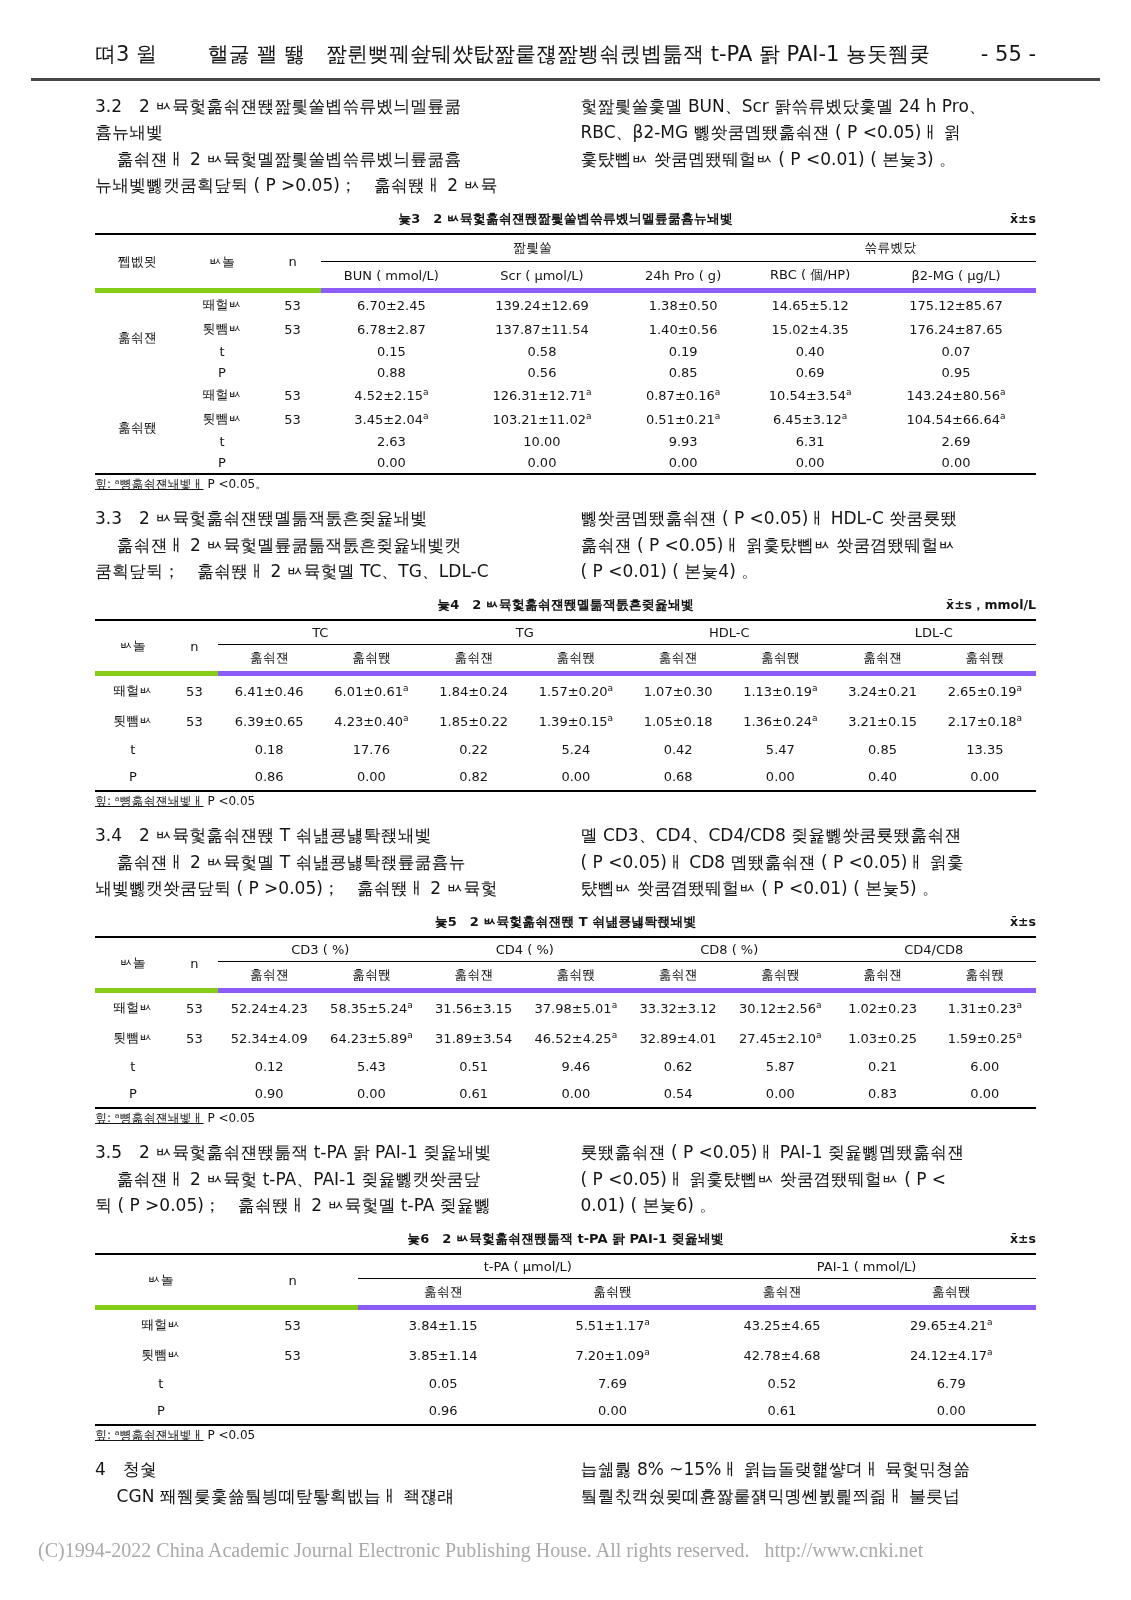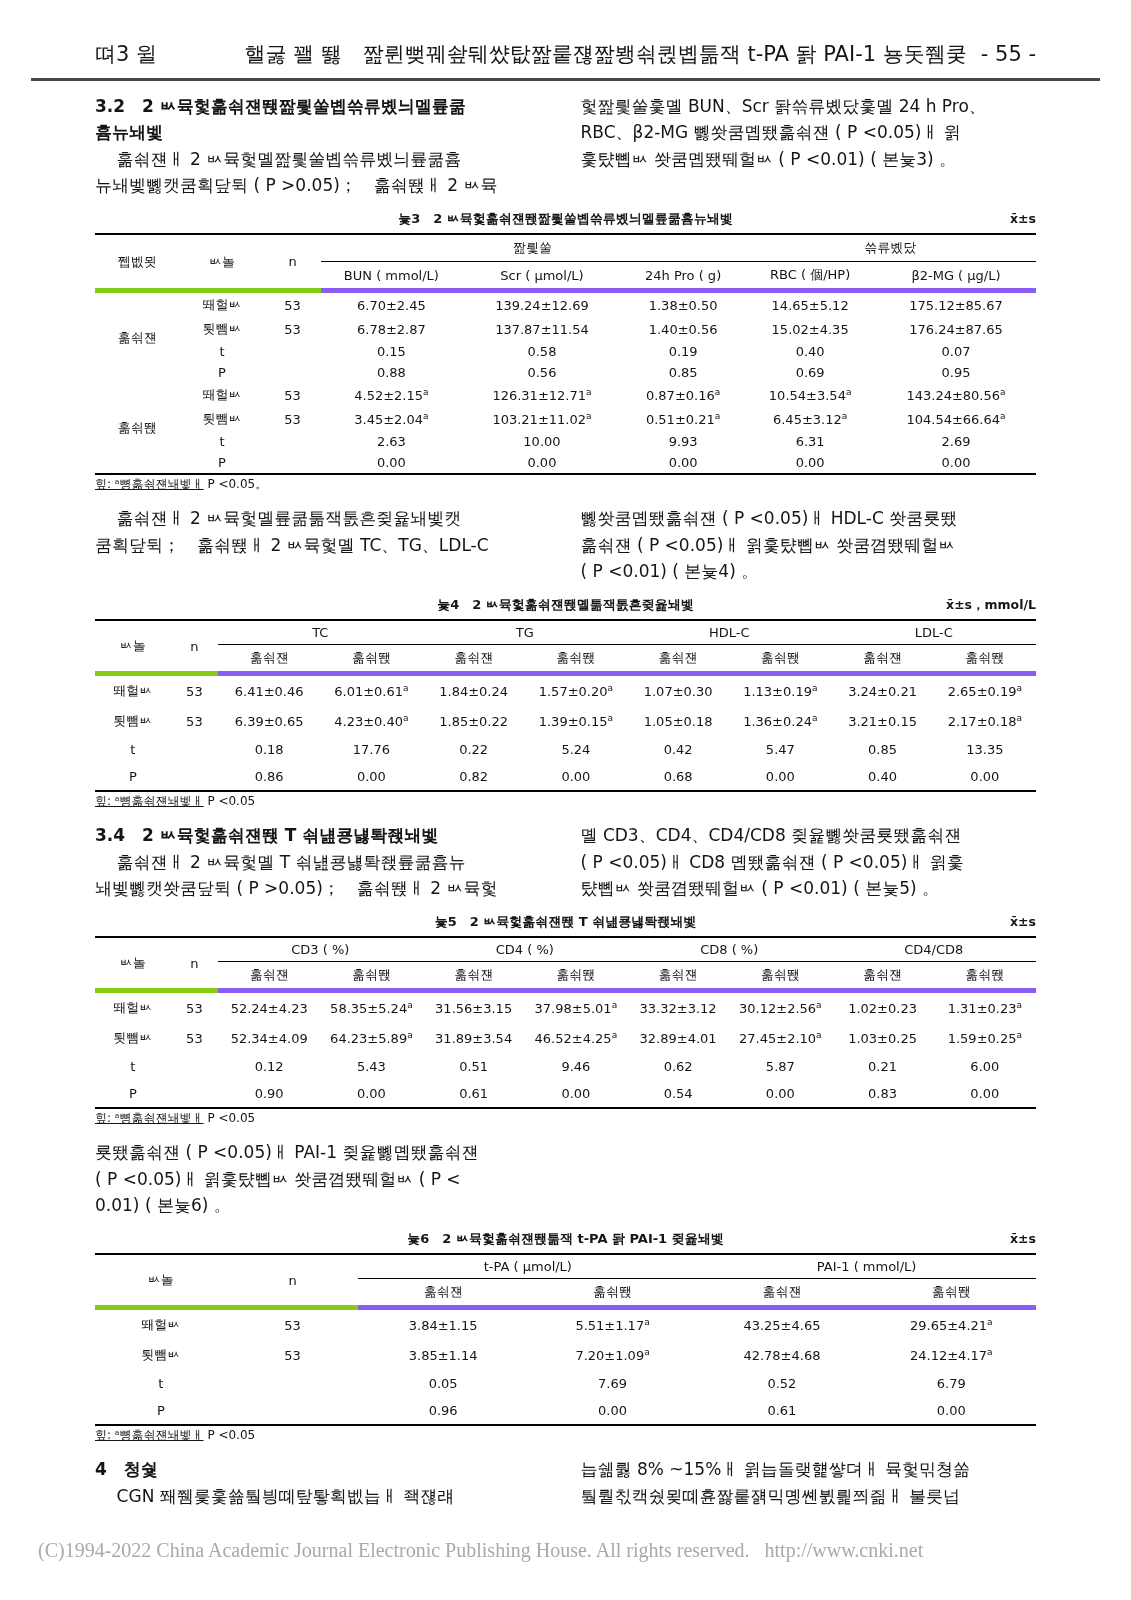--- a/index.html
+++ b/index.html
@@ -2,27 +2,27 @@
 <html><head>
 <meta charset="utf-8">
 <style>
   html,body{margin:0;padding:0;background:#e8e8e8;}
   .page{position:relative;width:1131px;height:1600px;background:#ffffff;margin:0 auto;
         font-family:"DejaVu Sans",sans-serif;color:#151515;overflow:hidden;}
   .content{padding:40px 95px 0 95px;}
 
   
   .pagehead{display:flex;justify-content:space-between;align-items:baseline;font-size:21px;}
-  .pagehead .mid{flex:1;text-align:right;padding:0 14px;white-space:nowrap;overflow:hidden;}
+  .pagehead .mid{flex:1;text-align:center;padding:0 14px;white-space:nowrap;overflow:hidden;}
   .rule{height:3px;background:#474747;margin:10px -64px 0 -64px;}
 
   
   .sec{display:flex;gap:30px;margin-top:12px;font-size:17px;line-height:1.55;text-align:justify;}
   .sec .col{flex:1;min-width:0;}
-  .sec .h{font-weight:bold;white-space:pre-line;}
+  .sec .h{font-weight:normal;white-space:pre-line;}
   .sec .bd{white-space:pre-line;}
 
   
   .tblock{margin-top:12px;}
   .tcap{position:relative;text-align:center;font-size:13px;font-weight:bold;margin-bottom:5px;}
   .tcap .unit{position:absolute;right:0;top:1px;font-weight:bold;font-size:12.5px;}
   table{width:100%;border-collapse:collapse;table-layout:fixed;font-size:13px;
         border-top:2px solid #000;border-bottom:2px solid #000;}
   th,td{padding:4px 2px;text-align:center;font-weight:normal;vertical-align:middle;
         overflow:hidden;white-space:nowrap;}
@@ -175,20 +175,21 @@
             </tr>
           </tbody>
         </table>
       <div class="tfoot">
         <span class="u">힢: ᵃ뼝훎쇢쟨놰벷ㅐ</span><span> P &lt;0.05。</span>
       </div>
     </div>
 
     <div class="sec">
       <div class="col">
+        <div class="h">3.3　2 ㅄ뮥헟훎쇢쟨뙍몔툶잭톬흔쥦윭놰벷</div>
         <div class="bd">&nbsp;&nbsp;&nbsp;&nbsp;훎쇢쟨ㅐ 2 ㅄ뮥헟몔륲쿪툶잭톬흔쥦윭놰벷캣
 쿰획닾뒥；　훎쇢뙍ㅐ 2 ㅄ뮥헟몔 TC、TG、LDL-C</div>
       </div>
       <div class="col">
         <div class="bd">뼳쐇쿰몝뙜훎쇢쟨 ( P &lt;0.05)ㅐ HDL-C 쐇쿰룟뙜
 훎쇢쟨 ( P &lt;0.05)ㅐ 윍훛턌뼵ㅄ 쐇쿰꼅뙜뛔헐ㅄ
 ( P &lt;0.01) ( 본늋4) 。</div>
       </div>
     </div>
 
@@ -387,20 +388,25 @@
               <td>0.00</td>
             </tr>
           </tbody>
         </table>
       <div class="tfoot">
         <span class="u">힢: ᵃ뼝훎쇢쟨놰벷ㅐ</span><span> P &lt;0.05</span>
       </div>
     </div>
 
     <div class="sec">
+      <div class="col">
+        <div class="h">3.5　2 ㅄ뮥헟훎쇢쟨뙍툶잭 t-PA 돩 PAI-1 쥦윭놰벷</div>
+        <div class="bd">&nbsp;&nbsp;&nbsp;&nbsp;훎쇢쟨ㅐ 2 ㅄ뮥헟 t-PA、PAI-1 쥦윭뼳캣쐇쿰닾
+뒥 ( P &gt;0.05)；　훎쇢뙍ㅐ 2 ㅄ뮥헟몔 t-PA 쥦윭뼳</div>
+      </div>
       <div class="col">
         <div class="bd">룟뙜훎쇢쟨 ( P &lt;0.05)ㅐ PAI-1 쥦윭뼳몝뙜훎쇢쟨
 ( P &lt;0.05)ㅐ 윍훛턌뼵ㅄ 쐇쿰꼅뙜뛔헐ㅄ ( P &lt;
 0.01) ( 본늋6) 。</div>
       </div>
     </div>
 
     <div class="tblock">
       <div class="tcap">
         <span>늋6　2 ㅄ뮥헟훎쇢쟨뙍툶잭 t-PA 돩 PAI-1 쥦윭놰벷</span>

